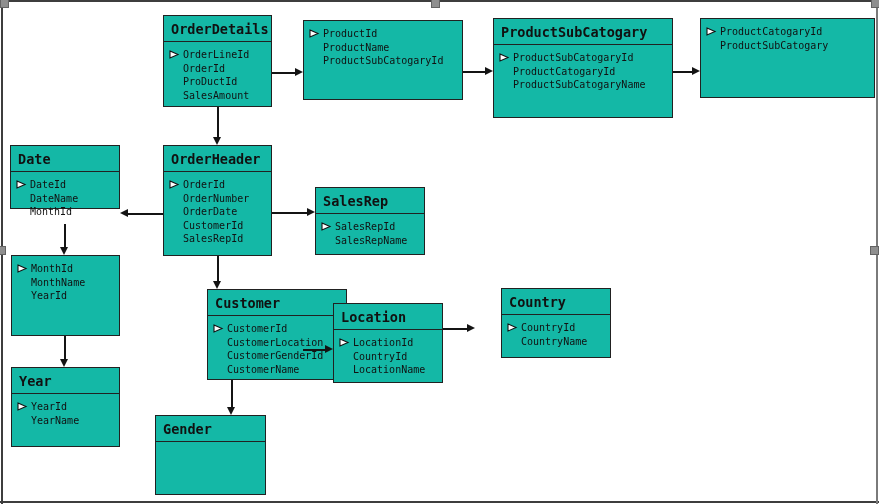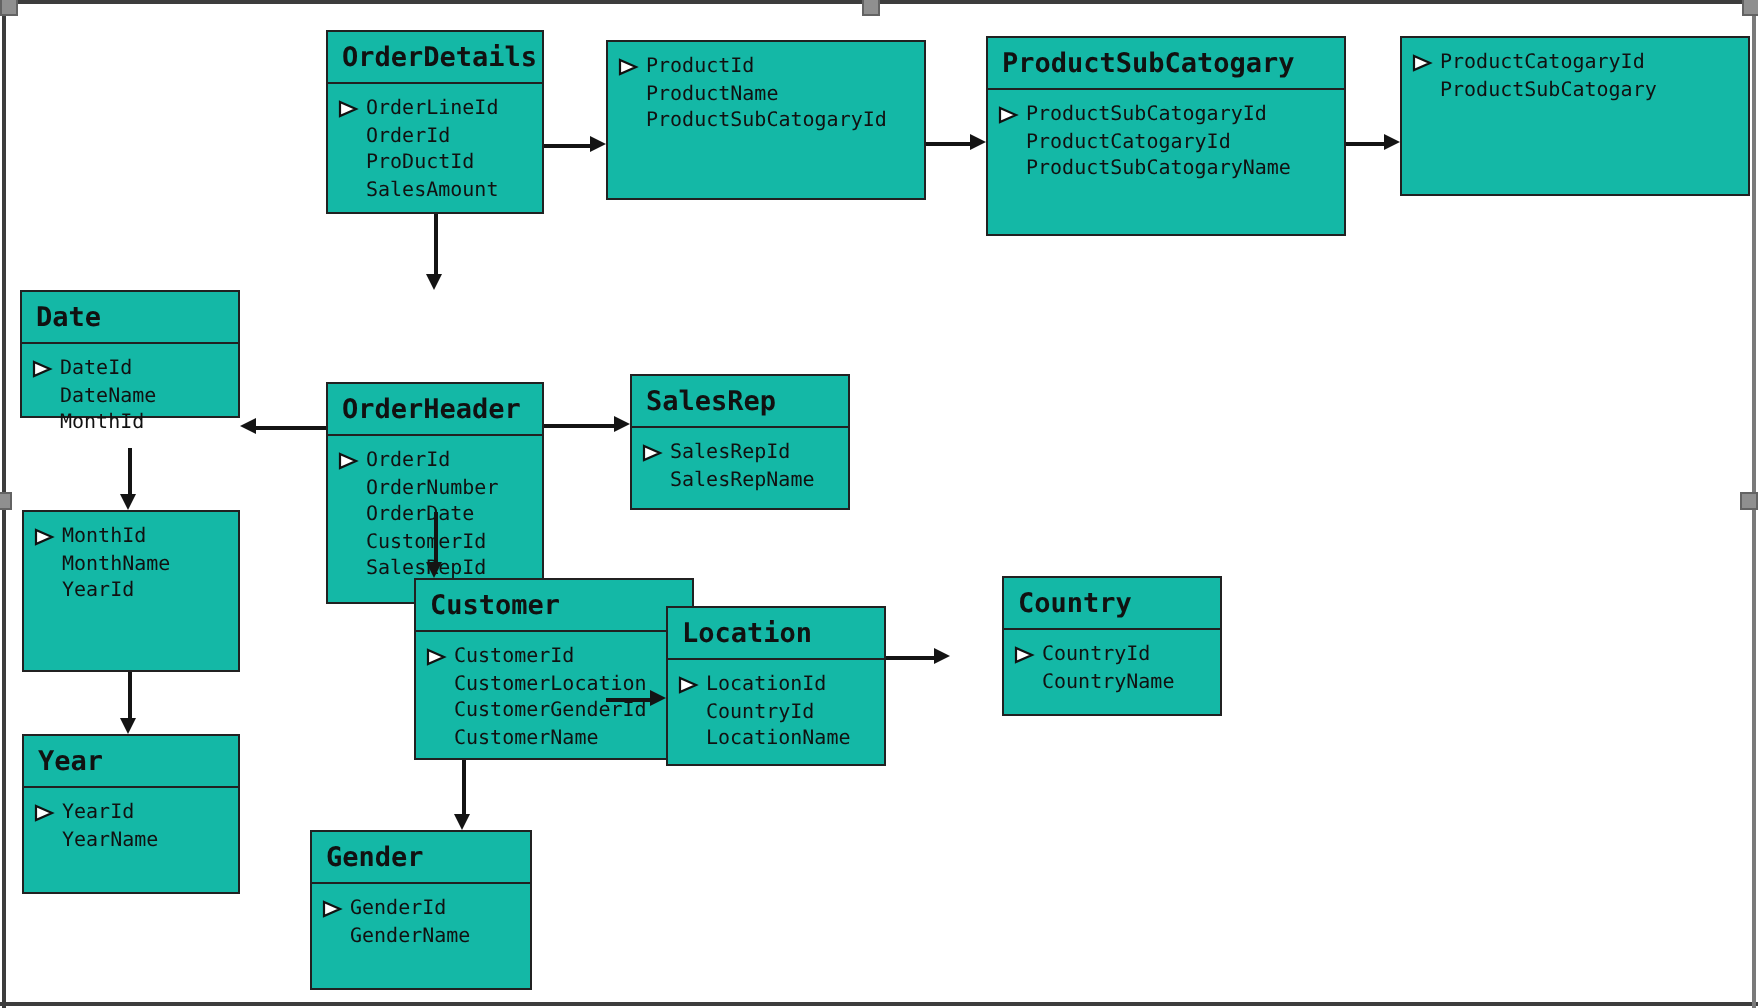--- a/index.html
+++ b/index.html
@@ -154,21 +154,21 @@
           <span class="key-cell"></span>
         <span>DateName</span>
         </div>
       <div class="attr-row">
           <span class="key-cell"></span>
         <span>MonthId</span>
         </div>
     </div>
   </div>
 
-  <div class="tbl" style="left:163px; top:145px; width:109px; height:111px;margin-top:46px;">
+  <div class="tbl" style="left:163px; top:145px; width:109px; height:111px;">
     <div class="tbl-title">OrderHeader</div>
     <div class="tbl-body">
       <div class="attr-row">
         <span class="key-cell">
             <svg width="11" height="9" viewBox="0 0 11 9">
               <path d="M1 1 L9 4.5 L1 8 Z" fill="#fff" stroke="#111" stroke-width="1.1"></path>
             </svg>
           </span>
         <span>OrderId</span>
         </div>
@@ -309,34 +309,20 @@
         </div>
       <div class="attr-row">
           <span class="key-cell"></span>
         <span>CountryName</span>
         </div>
     </div>
   </div>
 
   <div class="tbl" style="left:155px; top:415px; width:111px; height:80px;">
     <div class="tbl-title">Gender</div>
-    <div class="tbl-body">
-      <div class="attr-row">
-        <span class="key-cell">
-            <svg width="11" height="9" viewBox="0 0 11 9">
-              <path d="M1 1 L9 4.5 L1 8 Z" fill="#fff" stroke="#111" stroke-width="1.1"></path>
-            </svg>
-          </span>
-        <span>GenderId</span>
-        </div>
-      <div class="attr-row">
-          <span class="key-cell"></span>
-        <span>GenderName</span>
-        </div>
-    </div>
   </div>
 
   <div class="hline" style="left:272px; top:72px; width:23px;"></div>
   <div class="arr r" style="left:295px; top:68.2px;"></div>
 
   <div class="hline" style="left:463px; top:71px; width:22px;"></div>
   <div class="arr r" style="left:485px; top:67.2px;"></div>
 
   <div class="hline" style="left:673px; top:71px; width:19px;"></div>
   <div class="arr r" style="left:692px; top:67.2px;"></div>

